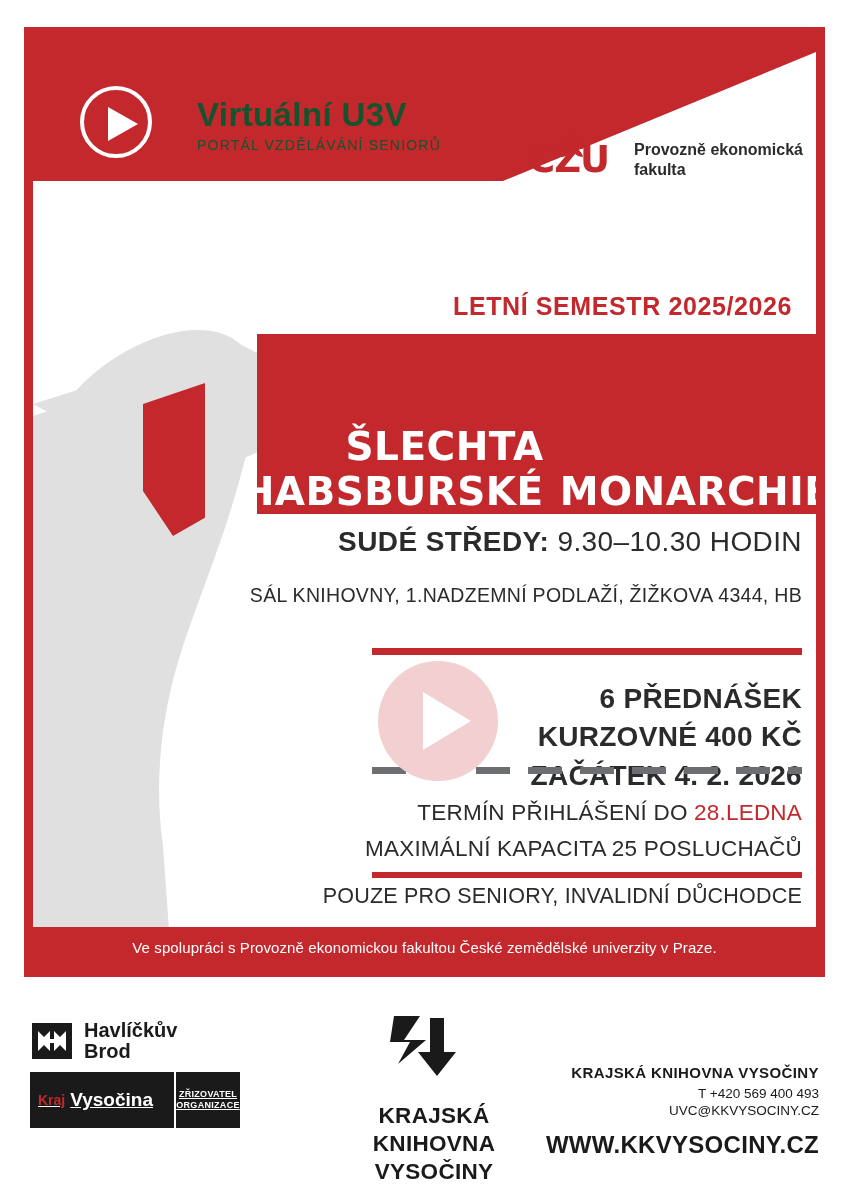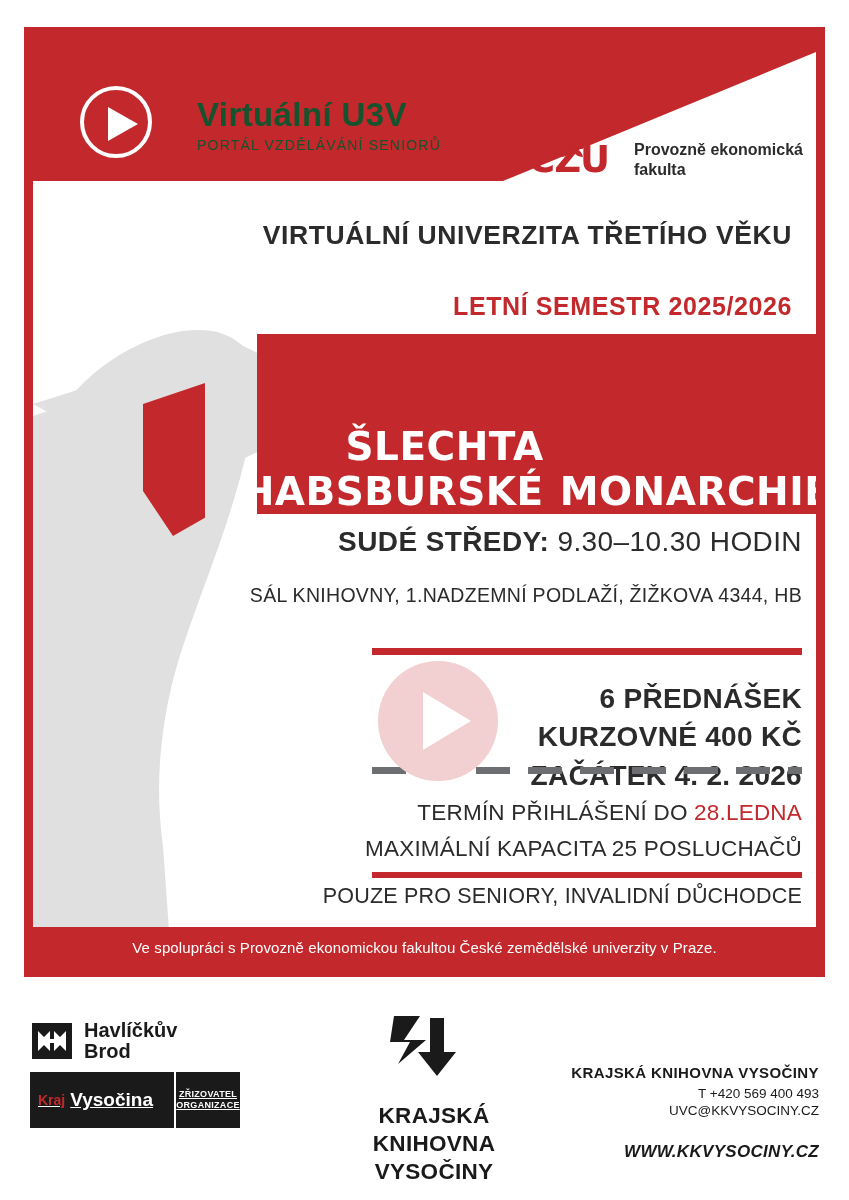--- a/index.html
+++ b/index.html
@@ -254,21 +254,21 @@
     line-height: 1.25; letter-spacing: 0.3px; margin-left: 18px;
   }
 
   .kkv-right {
     position: absolute; right: 30px; top: 74px;
     text-align: right; color: #1a1a1a;
   }
   .kkv-right .l1 { font-size: 15px; font-weight: bold; letter-spacing: 0.4px; }
   .kkv-right .l2 { font-size: 13.5px; margin-top: 5px; }
   .kkv-right .l3 { font-size: 13.5px; margin-top: 2px; }
-  .kkv-right .l4 { font-size: 17px; font-weight: bold; margin-top: 24px; letter-spacing: 0.3px; font-style: italic; }
+  .kkv-right .l4 { font-size: 24px; font-weight: bold; margin-top: 13px; letter-spacing: 0.3px; }
 </style>
 </head>
 <body>
 
 <div class="poster">
 
   <div class="panel">
 
     <svg class="silhouette" viewBox="0 0 330 700" preserveAspectRatio="none">
       <path d="M30,120 C90,40 215,10 225,95 L215,160 C200,230 170,300 150,360
@@ -299,21 +299,20 @@
           <path d="M15,18 C9,19 5,23 4,28 C10,28 14,24 15,18 Z" fill="#c2282c"></path>
         </svg>
       </div>
       <div class="czu-text">
         <div>Provozně ekonomická</div>
         <div>fakulta</div>
       </div>
     </div>
 
     <div class="content">
-      <div class="t-u3v">VIRTUÁLNÍ UNIVERZITA TŘETÍHO VĚKU</div>
       <div class="t-semester">LETNÍ SEMESTR 2025/2026</div>
 
       <div class="title-band">
         <div class="line">ŠLECHTA HABSBURSKÉ</div>
         <div class="line">MONARCHIE</div>
       </div>
 
       <div class="t-time">
         <b>SUDÉ STŘEDY:</b>
         <span>9.30–10.30 HODIN</span>

